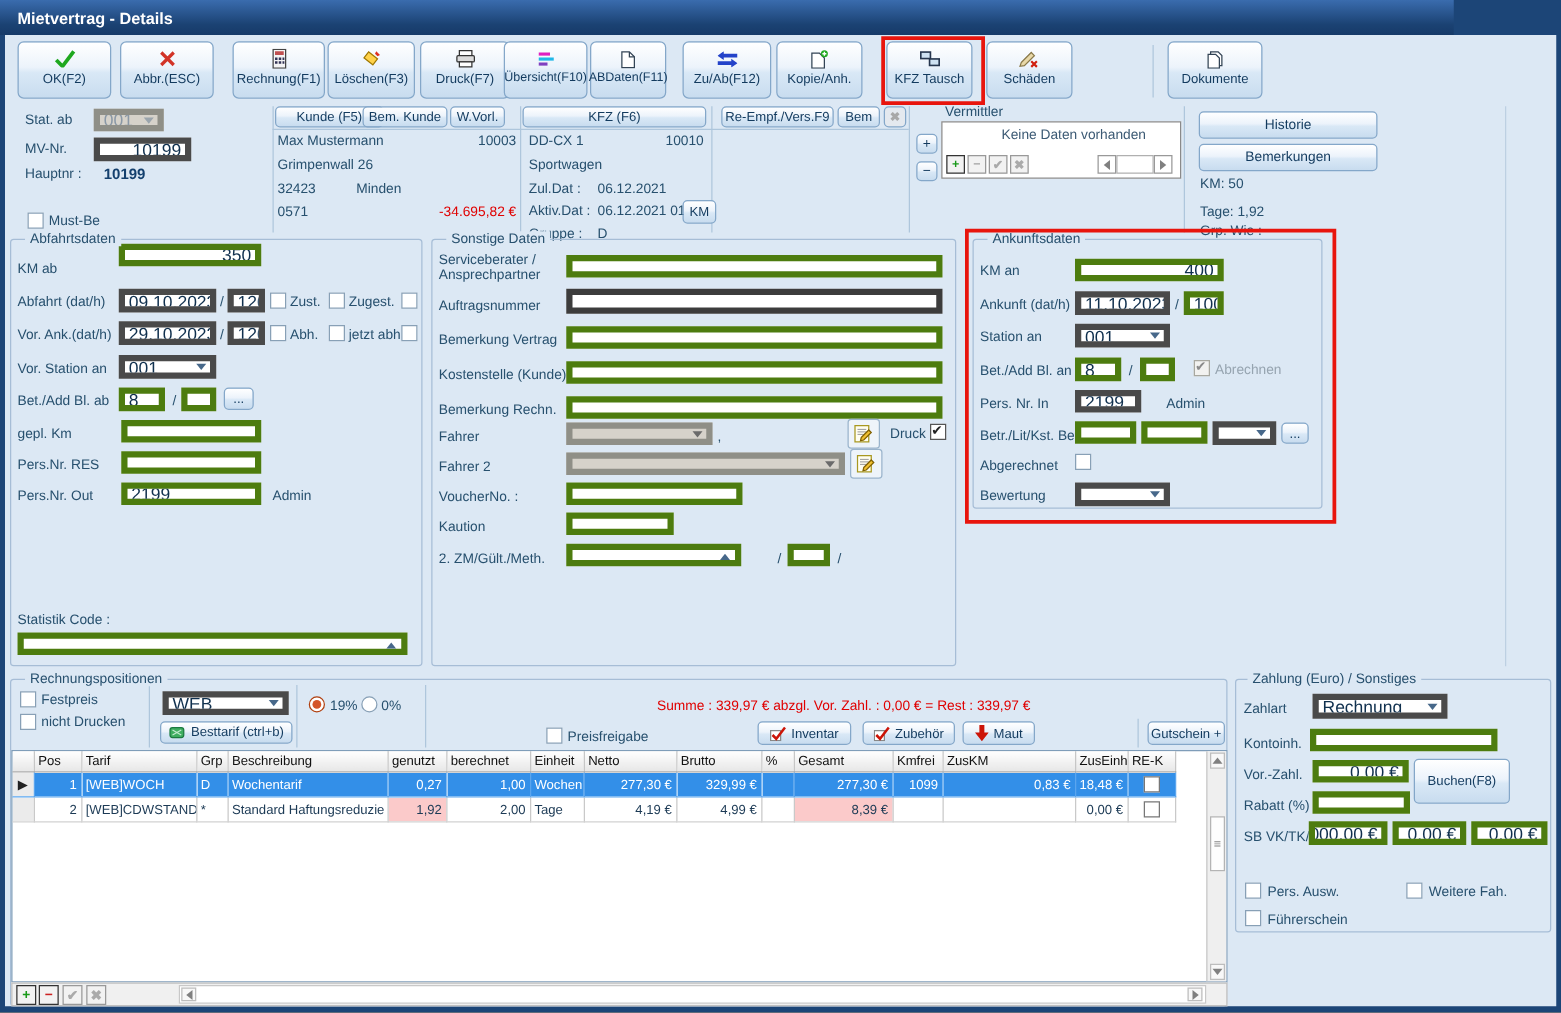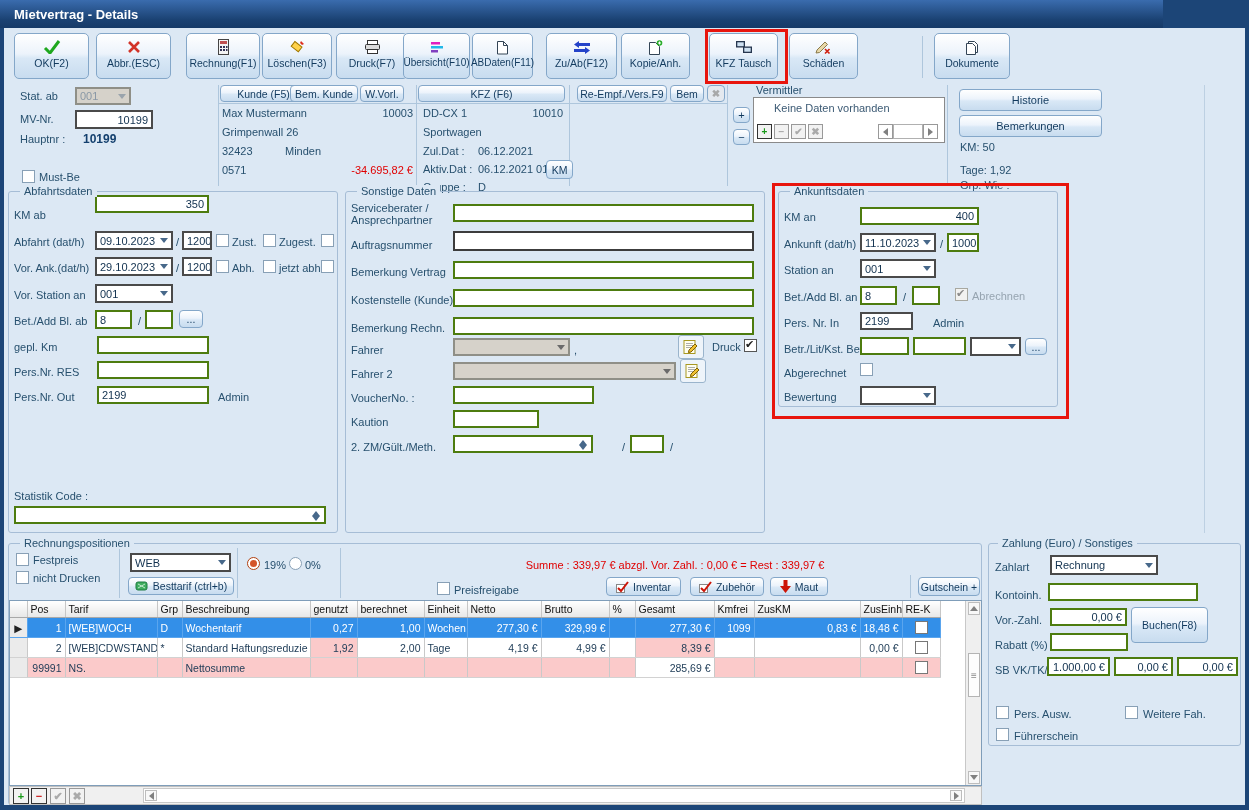--- a/index.html
+++ b/index.html
@@ -3,21 +3,21 @@
 <meta charset="utf-8">
 <style>
   html,body{margin:0;padding:0;background:#555;}
   .win{position:relative;width:1249px;height:810px;background:#1c4577;font-family:"Liberation Sans",sans-serif;overflow:hidden;}
   .titlebar{position:absolute;left:0;top:0;width:1163px;height:28px;background:linear-gradient(#3a6cae,#1b4273 70%,#163a68);color:#fff;font-weight:bold;font-size:13px;display:flex;align-items:center;padding-left:14px;box-sizing:border-box;}
   .bodybg{position:absolute;left:4px;top:28px;width:1241px;height:777px;background:#dce8f4;}
   .lbl{position:absolute;font-size:11px;color:#27506e;white-space:nowrap;line-height:13px;}
   .dimtx{color:#8a98a6;}
   .red{color:#e00000;}
   .b{font-weight:bold;color:#14406e;}
-  .inp{position:absolute;background:#fff;border:2px solid #4d7c0f;font-size:11px;color:#10304e;padding:0 3px;display:flex;align-items:center;box-sizing:border-box;white-space:nowrap;overflow:hidden;text-align:center;}
+  .inp{position:absolute;background:#fff;border:5px solid #4d7c0f;font-size:14px;color:#10304e;padding:0 3px;display:flex;align-items:center;box-sizing:border-box;white-space:nowrap;overflow:hidden;text-align:center;}
   .inp.r{justify-content:flex-end;}
   .inp.dis{background:#d6d2ca;border-color:#8f8f87;}
   .inp.focus{border-color:#3c3c3c;}
   .cmb{justify-content:space-between;}
   .chev{width:0;height:0;border-left:4px solid transparent;border-right:4px solid transparent;border-top:5px solid #47688a;margin-left:3px;flex:none;}
   .cb{position:absolute;width:13px;height:13px;background:#fff;border:1px solid #88a0b6;box-sizing:border-box;}
   .cb.ck::after{content:"✔";position:absolute;left:0px;top:-2px;font-size:11px;color:#222;}
   .cb.dis{background:#f2f2f0;border-color:#a8a8a0;}
   .cb.dis::after{color:#8a8a8a;}
   .rad{position:absolute;width:13px;height:13px;border-radius:50%;background:#fff;border:1px solid #88a0b6;box-sizing:border-box;}
@@ -252,21 +252,21 @@
   <div class="sep" style="left:218px;top:85px;height:101px;"></div>
   <div class="sep" style="left:416px;top:85px;height:101px;"></div>
   <div class="sep" style="left:569px;top:85px;height:101px;"></div>
   <div class="sep" style="left:727px;top:85px;height:101px;"></div>
   <div class="sep" style="left:947px;top:85px;height:101px;"></div>
   <div class="hsep" style="left:218px;top:103px;width:509px;"></div>
   <div class="sep" style="left:1204px;top:85px;height:448px;background:#bdd0e2;"></div>
 
   <span class="lbl" style="left:756px;top:84px;">Vermittler</span>
   <div style="position:absolute;left:753px;top:97px;width:192px;height:46px;background:#fff;border:1px solid #8a8a8a;box-sizing:border-box;">
-    <div style="font-size:11px;color:#3c5a74;margin-top:4px;margin-left:20px;">Keine Daten vorhanden</div>
+    <div style="text-align:center;font-size:11px;color:#3c5a74;margin-top:4px;margin-left:20px;">Keine Daten vorhanden</div>
   </div>
   <div class="btn" style="left:733px;top:107px;width:17px;height:16px;">
       <span>+</span>
     </div>
   <div class="btn" style="left:733px;top:129px;width:17px;height:16px;">
       <span>−</span>
     </div>
   <div class="navb minib g" style="position:absolute;left:757px;top:124px;border-color:#333;">
       <span>+</span>
     </div>
@@ -593,40 +593,20 @@
         <td class="num">4,99 €</td>
         <td class="num"></td>
         <td class="num pink">8,39 €</td>
         <td class="num"></td>
         <td class="num"></td>
         <td class="num">0,00 €</td>
         <td>
               <div class="tcb"></div>
             </td>
       </tr>
-      <tr>
-        <td class="ind"></td>
-        <td class="num pink">99991</td>
-        <td class="pink">NS.</td>
-        <td class="pink"></td>
-        <td class="pink">Nettosumme</td>
-        <td class="num pink"></td>
-        <td class="num pink"></td>
-        <td class="pink"></td>
-        <td class="num pink"></td>
-        <td class="num pink"></td>
-        <td class="num pink"></td>
-        <td class="num">285,69 €</td>
-        <td class="num pink"></td>
-        <td class="num pink"></td>
-        <td class="num pink"></td>
-        <td class="pink">
-              <div class="tcb"></div>
-            </td>
-      </tr>
     </tbody>
       </table>
     <div class="vscroll">
       <div class="sbox" style="top:1px;">
           <span class="tri-u" style="border-bottom-color:#808080;"></span>
         </div>
       <div class="sthumb">
           <span>≡</span>
         </div>
       <div class="sbox" style="bottom:1px;">

